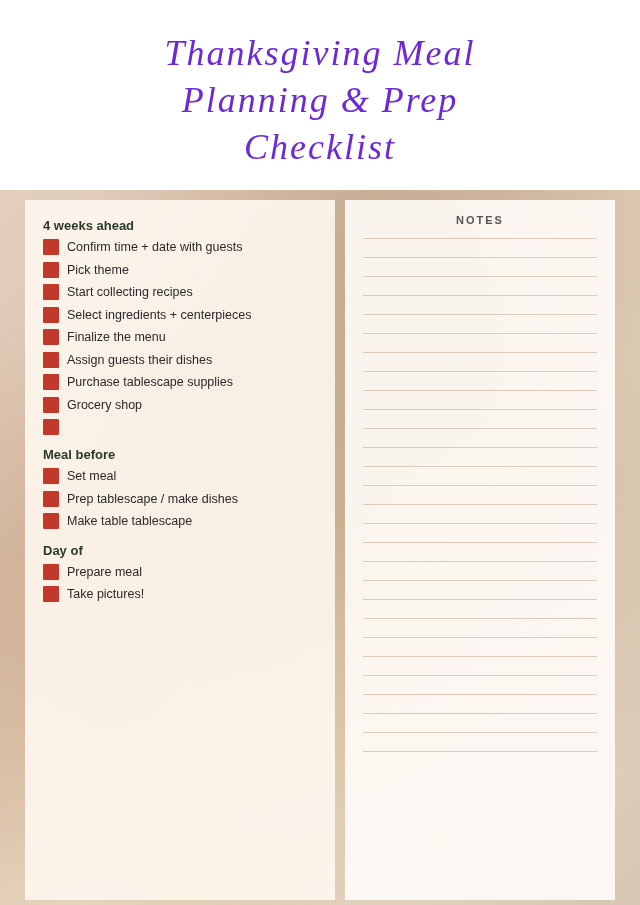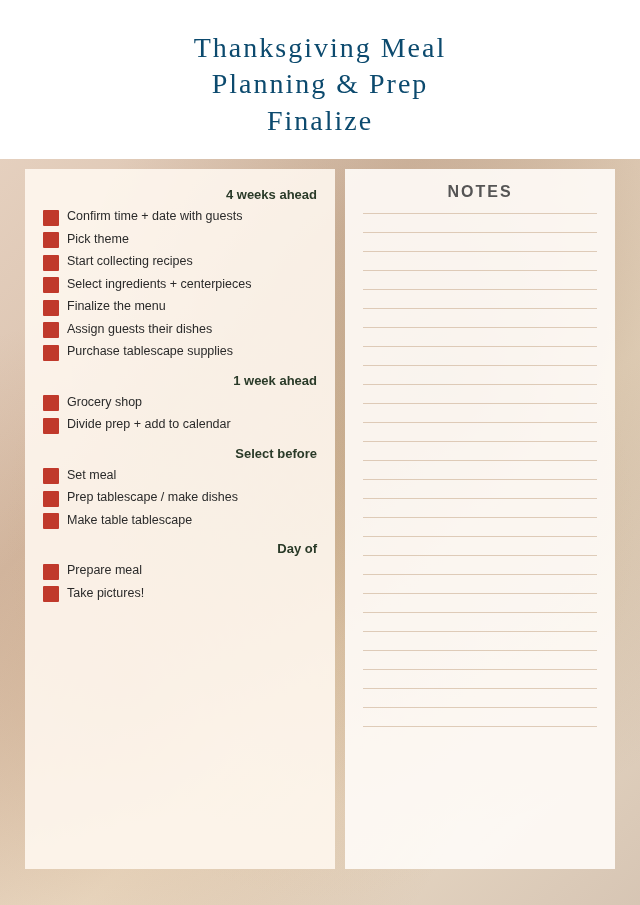--- a/index.html
+++ b/index.html
@@ -43,22 +43,23 @@
     .header {
       position: relative;
       z-index: 2;
       background: #fff;
       text-align: center;
       padding: 30px 20px 20px 20px;
     }
 
     .header h1 {
       font-family: Georgia, 'Times New Roman', serif;
-      font-size: 28px;
-      color: #0c4a6e;
+      font-style: italic;
+      font-size: 36px;
+      color: #6d28d9;
       line-height: 1.3;
       letter-spacing: 2px;
       font-weight: normal;
     }
 
     .content-area {
       position: relative;
       z-index: 2;
       display: flex;
       padding: 10px 25px 30px 25px;
@@ -74,21 +75,21 @@
 
     .notes-panel {
       background: rgba(255, 252, 248, 0.90);
       flex: 1;
       padding: 14px 10px;
       min-height: 700px;
     }
 
     .notes-label {
       text-align: center;
-      font-size: 16px;
+      font-size: 11px;
       font-weight: bold;
       letter-spacing: 2px;
       color: #555;
       margin-bottom: 12px;
       font-family: Arial, sans-serif;
     }
 
     .notes-lines {
       display: flex;
       flex-direction: column;
@@ -102,30 +103,29 @@
       width: 100%;
     }
 
     .section-header {
       font-family: Arial, sans-serif;
       font-size: 13px;
       font-weight: bold;
       color: #2a3a28;
       margin-top: 12px;
       margin-bottom: 6px;
-      text-align: right;
     }
 
     .section-header:first-child {
       margin-top: 0;
     }
 
     .checklist-item {
       display: flex;
-      align-items: flex-end;
+      align-items: flex-start;
       margin-bottom: 5px;
       gap: 8px;
     }
 
     .checkbox {
       width: 16px;
       height: 16px;
       background: #c0392b;
       flex-shrink: 0;
       border-radius: 1px;
@@ -140,21 +140,21 @@
   </style>
 </head>
 <body>
 
 <div class="bg-image"></div>
 
 <div class="header">
   <h1>
     <span>Thanksgiving Meal</span><br>
     <span>Planning &amp; Prep</span><br>
-    <span>Finalize</span>
+    <span>Checklist</span>
   </h1>
 </div>
 
 <div class="content-area">
 
   <div class="checklist-panel" id="checklist-container">
   <div class="section-header">4 weeks ahead</div>
       <div class="checklist-item">
         <div class="checkbox"></div>
         <span class="item-text">Confirm time + date with guests</span>
@@ -176,30 +176,28 @@
         <span class="item-text">Finalize the menu</span>
       </div>
       <div class="checklist-item">
         <div class="checkbox"></div>
         <span class="item-text">Assign guests their dishes</span>
       </div>
       <div class="checklist-item">
         <div class="checkbox"></div>
         <span class="item-text">Purchase tablescape supplies</span>
       </div>
-      <div class="section-header">1 week ahead</div>
       <div class="checklist-item">
         <div class="checkbox"></div>
         <span class="item-text">Grocery shop</span>
       </div>
       <div class="checklist-item">
         <div class="checkbox"></div>
-        <span class="item-text">Divide prep + add to calendar</span>
-      </div>
-      <div class="section-header">Select before</div>
+      </div>
+      <div class="section-header">Meal before</div>
       <div class="checklist-item">
         <div class="checkbox"></div>
         <span class="item-text">Set meal</span>
       </div>
       <div class="checklist-item">
         <div class="checkbox"></div>
         <span class="item-text">Prep tablescape / make dishes</span>
       </div>
       <div class="checklist-item">
         <div class="checkbox"></div>

